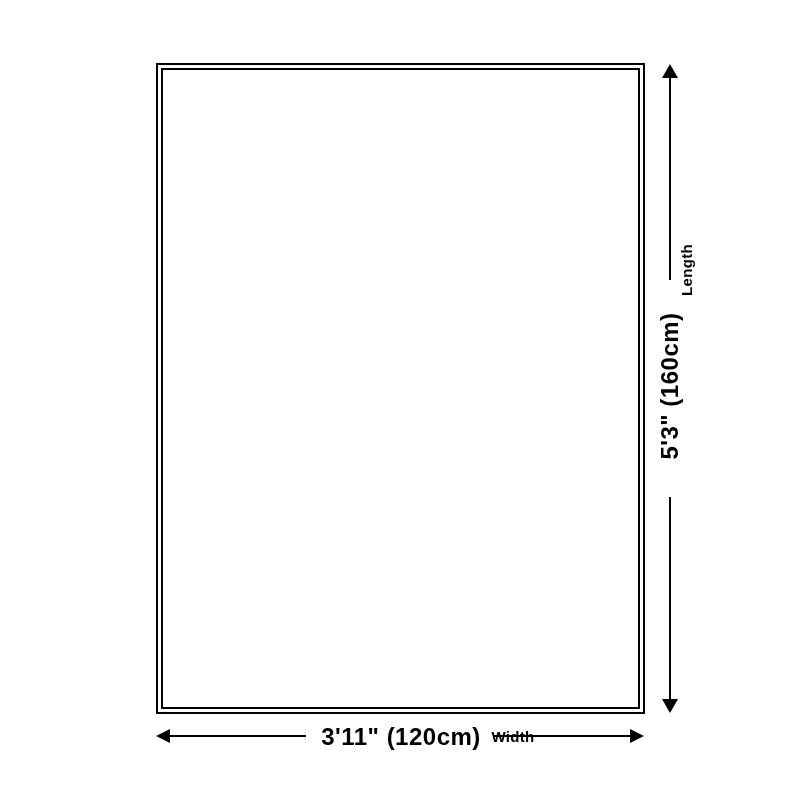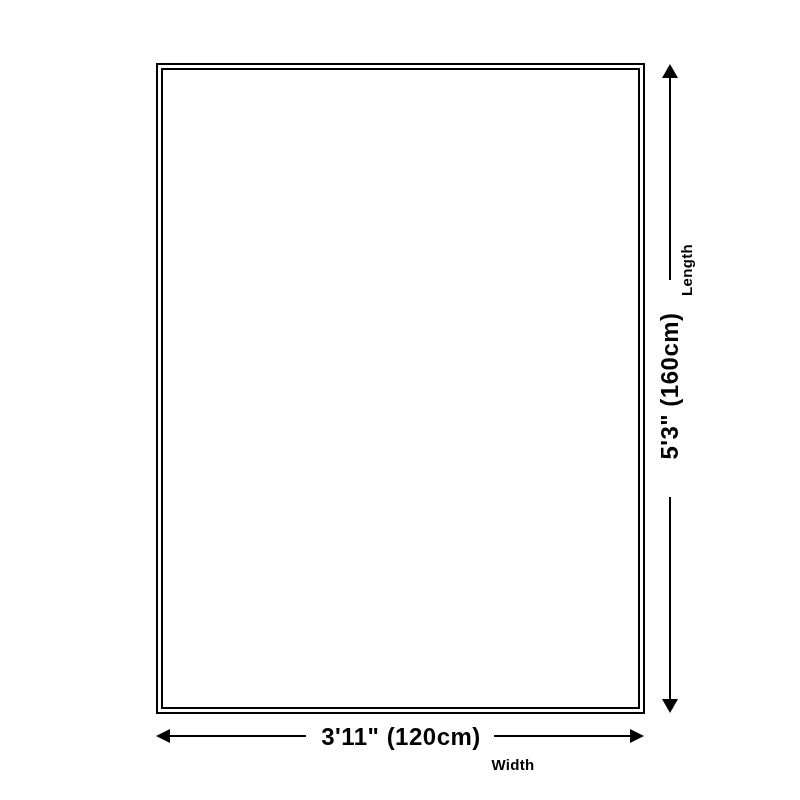--- a/index.html
+++ b/index.html
@@ -91,21 +91,21 @@
   }
   .length-axis {
     left: 686px; top: 270px;
     transform: translate(-50%, -50%) rotate(-90deg);
   }
   .width-value {
     left: 401px; top: 737px;
     transform: translate(-50%, -50%);
   }
   .width-axis {
-    left: 513px; top: 764px;
+    left: 513px; top: 736px;
     transform: translate(-50%, -50%);
   }
 </style>
 </head>
 <body>
 
 <div class="canvas">
 
   <div class="rug-outer">
     <div class="rug-inner"></div>

